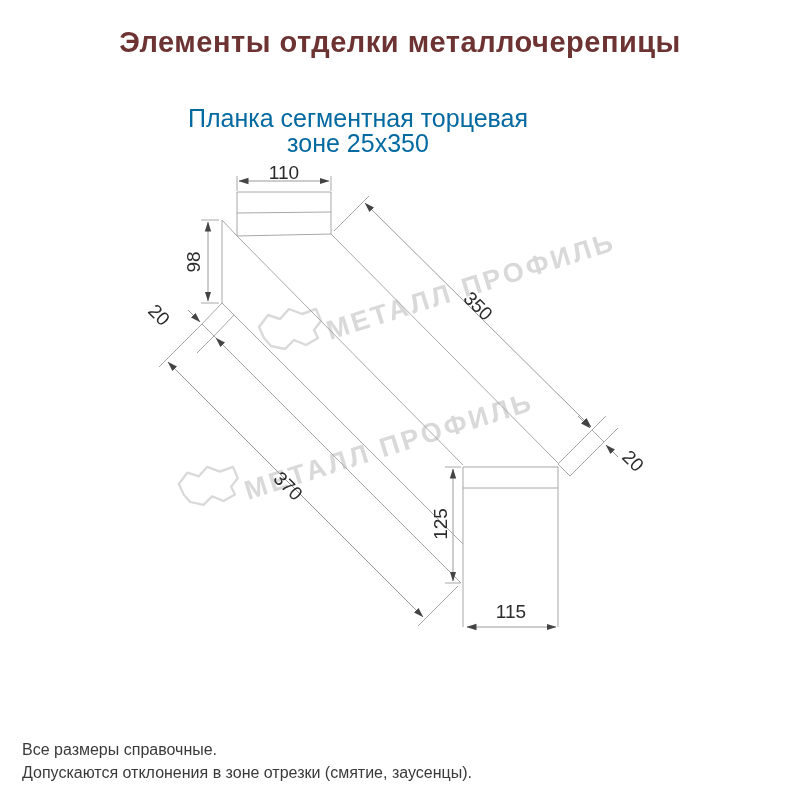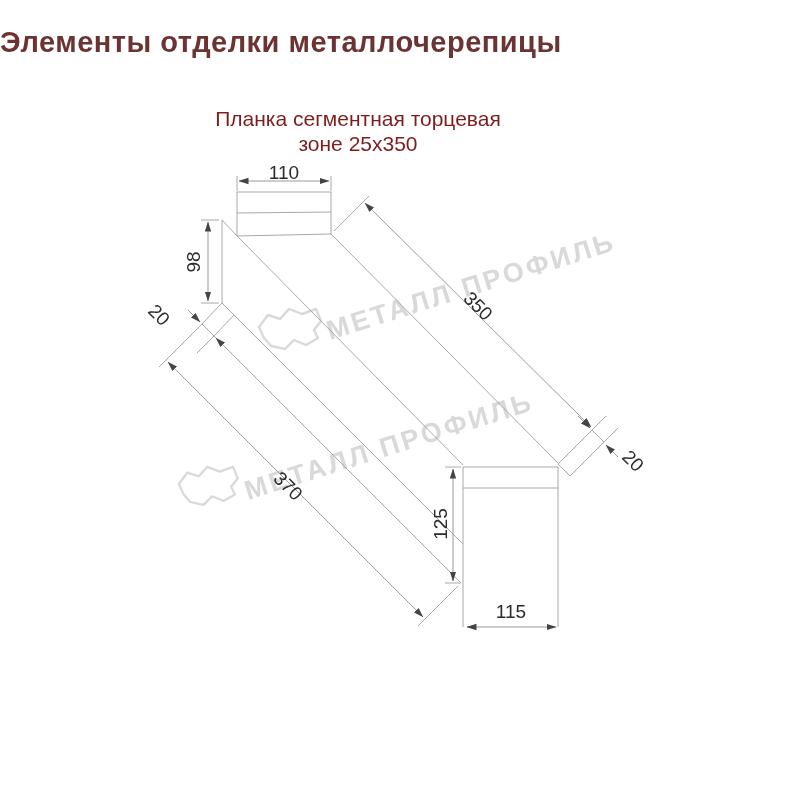--- a/index.html
+++ b/index.html
@@ -1,21 +1,21 @@
 <!DOCTYPE html>
 <html><head>
 <meta charset="utf-8">
 <style>
   html,body{margin:0;padding:0;background:#ffffff;}
   .page{position:relative;width:800px;height:800px;background:#ffffff;overflow:hidden;
         font-family:"Liberation Sans", sans-serif;}
-  .title{position:absolute;left:0;top:26px;width:800px;text-align:left;
+  .title{position:absolute;left:0;top:26px;width:800px;text-align:center;
          font-size:29px;font-weight:700;color:#6d3333;letter-spacing:0.5px;}
   .subtitle{position:absolute;left:0;top:106px;width:716px;text-align:center;
-            font-size:21px;font-weight:400;color:#7f1d1d;line-height:25px;}
+            font-size:25px;font-weight:400;color:#0369a1;line-height:25px;}
   .notes{position:absolute;left:22px;top:738px;font-size:16px;color:#3a3a3a;line-height:23px;}
   svg text.dim{font-family:"Liberation Sans", sans-serif;font-size:19px;fill:#2b2b2b;}
   svg .ln{stroke:#a8a8a8;stroke-width:1;fill:none;}
   svg .dimln{stroke:#9a9a9a;stroke-width:1;fill:none;}
   svg .wm{font-family:"Liberation Sans", sans-serif;font-size:27px;font-weight:700;
           fill:#d9d9d9;letter-spacing:3px;}
   svg .cloud{stroke:#d9d9d9;stroke-width:2.4;fill:none;stroke-linejoin:round;}
 </style>
 </head>
 <body>
@@ -107,14 +107,18 @@
       <path class="ln" d="M445,467 L461,467"></path>
       <path class="ln" d="M445,583 L461,583"></path>
       <line class="dimln" x1="453" y1="469" x2="453" y2="581" marker-start="url(#arr)" marker-end="url(#arr)"></line>
       <text class="dim" x="440" y="524" text-anchor="middle" dominant-baseline="central" transform="rotate(-90 440 524)">125</text>
 
       <line class="dimln" x1="467" y1="627" x2="556" y2="627" marker-start="url(#arr)" marker-end="url(#arr)"></line>
       <text class="dim" x="511" y="611" text-anchor="middle" dominant-baseline="central">115</text>
     </g>
   </svg>
 
+  <div class="notes">
+    <div>Все размеры справочные.</div>
+    <div>Допускаются отклонения в зоне отрезки (смятие, заусенцы).</div>
+  </div>
 
 </div>
 
 </body></html>

